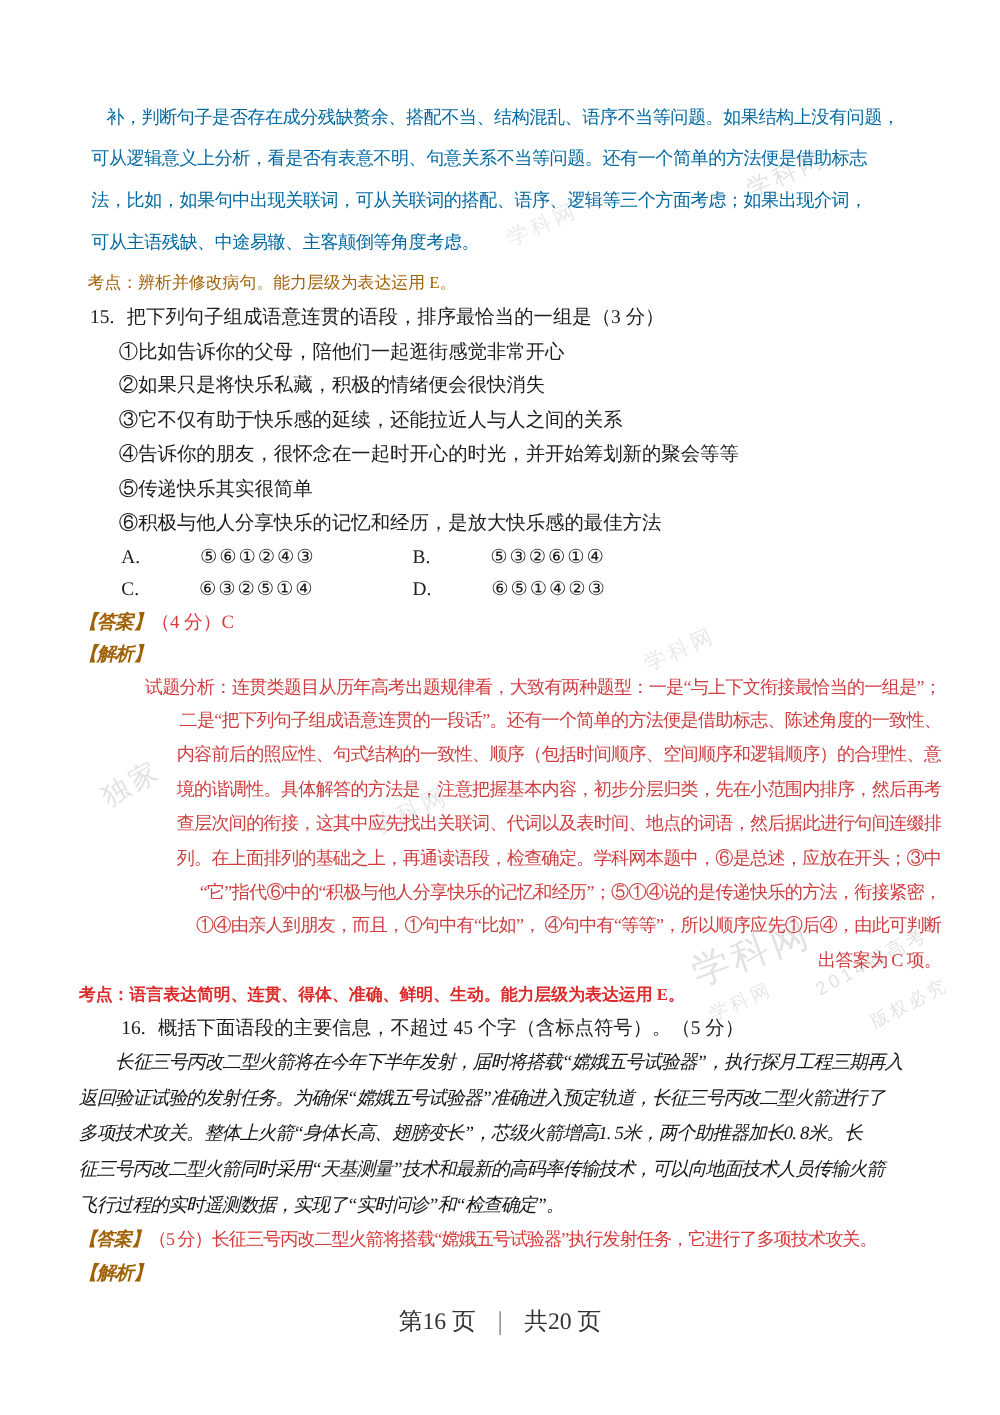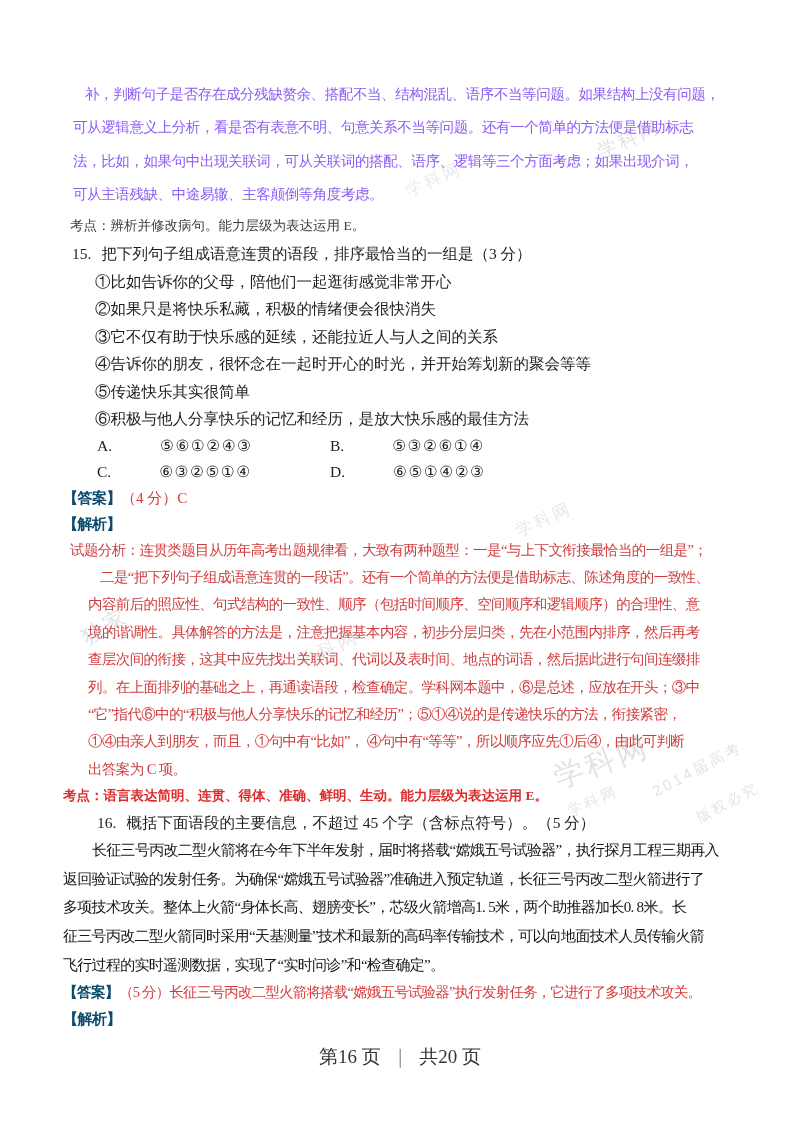--- a/index.html
+++ b/index.html
@@ -8,48 +8,48 @@
     width:800px;height:1132px;
     background:#ffffff;
     overflow:hidden;
     font-family:"Liberation Serif","DejaVu Serif",serif;
     color:#1d1d1d;
   }
   .content{position:absolute;left:63px;top:78px;width:690px;}
   .line{white-space:nowrap;}
 
   
-  .intro-line{margin-left:10px;line-height:33.4px;font-size:14.5px;letter-spacing:-0.4px;color:#8b5cf6;}
+  .intro-line{margin-left:10px;line-height:33.4px;font-size:14.5px;letter-spacing:-0.4px;color:#0369a1;}
   .intro-first{text-indent:12px;}
 
   
-  .kd{margin-left:7px;line-height:28px;font-size:13.5px;color:#404040;}
+  .kd{margin-left:7px;line-height:28px;font-size:13.5px;color:#a16207;}
   .kd2{margin-left:0;line-height:26px;font-size:13.5px;font-weight:bold;color:#dd2c2c;}
 
   
   .stem15{margin-left:9px;line-height:28px;font-size:15.5px;}
   .qnum{margin-right:10px;margin-top:32px;}
   .item{margin-left:32px;line-height:27.5px;font-size:15.5px;}
   .optrow{margin-left:34px;line-height:26px;font-size:15.5px;display:flex;}
   .optcell{display:flex;width:233px;}
   .optcell.last{width:auto;}
   .optlabel{margin-right:12px;}
   .optvalue{letter-spacing:1.5px;margin-left:36px;}
 
   
   .ansline{line-height:26px;font-size:15px;color:#d8393b;}
-  .anslabel{color:#0c4a6e;font-weight:bold;letter-spacing:-0.5px;}
+  .anslabel{color:#a16207;font-weight:bold;letter-spacing:-0.5px;font-style:italic;}
   .jiexi{line-height:26px;font-size:15px;}
-  .analysis-line{margin-left:25px;line-height:27.4px;font-size:14.5px;letter-spacing:-0.6px;color:#cf3d3f;}
+  .analysis-line{margin-left:25px;line-height:27.4px;font-size:14.5px;letter-spacing:-0.6px;color:#cf3d3f;text-align:right;}
   .analysis-line.a-first{margin-left:7px;}
   .analysis-line.a-second{margin-left:37px;}
 
   
   .stem16{margin-left:34px;line-height:27px;font-size:15.5px;}
-  .passage{line-height:28.6px;font-size:15px;letter-spacing:-0.7px;color:#161616;}
+  .passage{line-height:28.6px;font-size:15px;letter-spacing:-0.7px;font-style:italic;color:#161616;}
   .passage.p-first{text-indent:29px;}
   .ans16{line-height:27px;font-size:14.5px;letter-spacing:-0.8px;color:#d8393b;}
   .jiexi16{line-height:27px;font-size:15px;}
 
   
   .footer{position:absolute;left:0;top:1044px;width:100%;text-align:center;font-size:19px;color:#333333;}
   .footer .sep{color:#8a8a8a;margin:0 10px;}
 
   
   .wm{position:absolute;color:#b5b5b5;opacity:0.38;pointer-events:none;letter-spacing:3px;font-family:"Liberation Sans","DejaVu Sans",sans-serif;}

